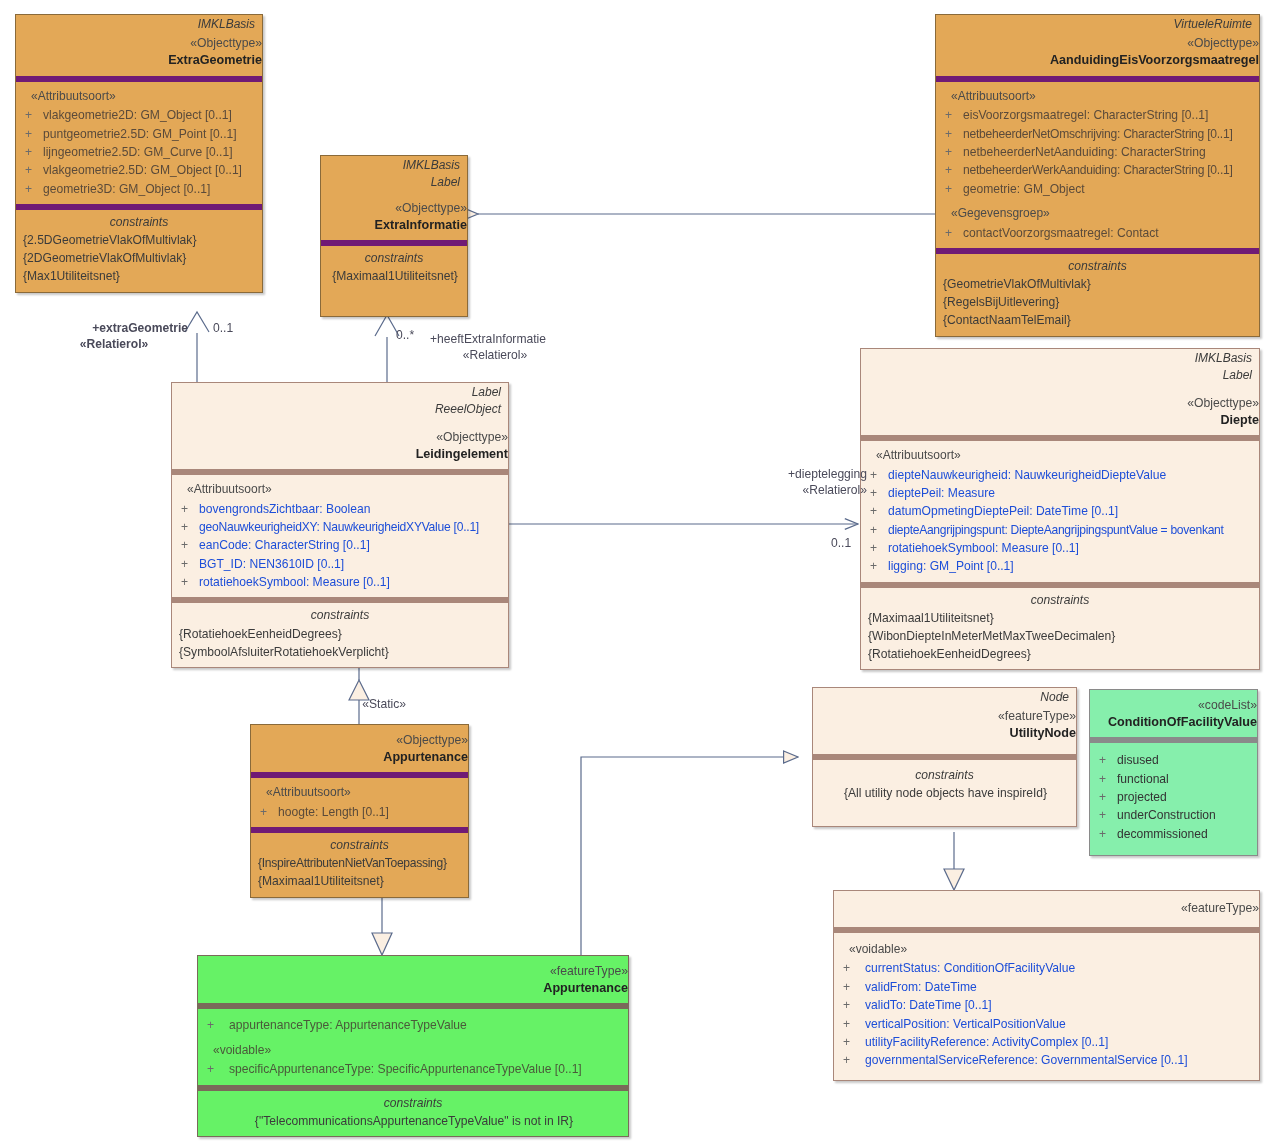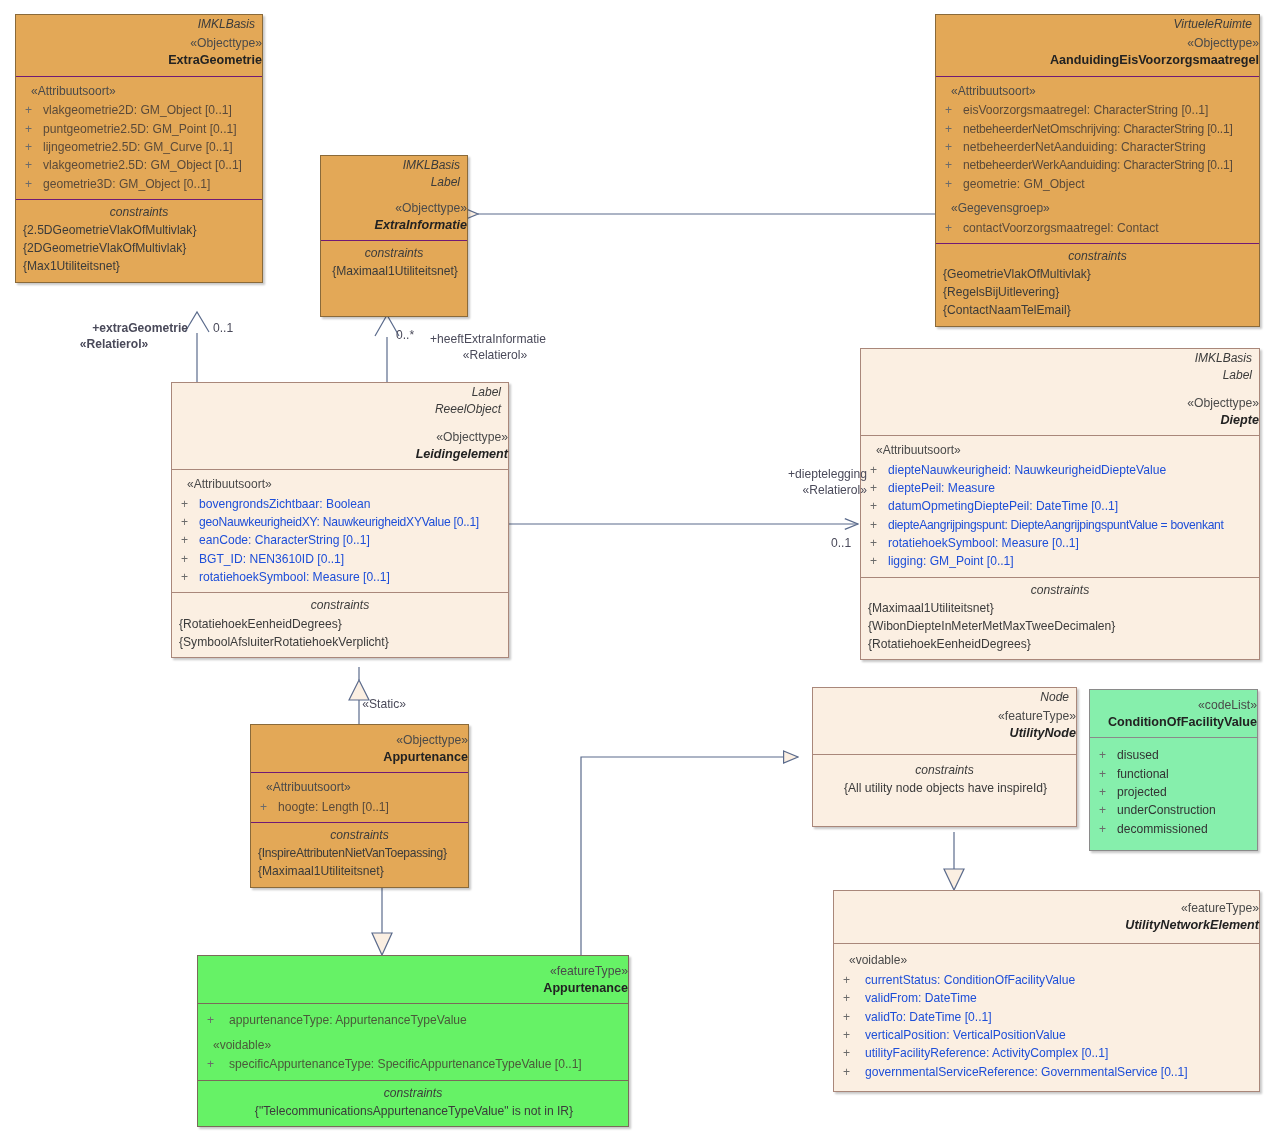--- a/index.html
+++ b/index.html
@@ -20,37 +20,37 @@
     box-shadow:2px 2px 2px rgba(0,0,0,0.22);
     background:#E3A857;
     font-size:12.2px;
     color:#4a3c2a;
     z-index:2;
   }
   .umlbox.light { background:#FBEFE2; border-color:#a9877a; }
   .umlbox.green { background:#66F266; border-color:#7a6a5a; color:#4a4a3a; }
   .umlbox.grey  { background:#86efac; border-color:#8a8a8a; color:#3a3a3a; }
 
-  .sect { border-top:1px solid #701a75; }
+  .sect { border-top:6px solid #701a75; }
   .umlbox.light .sect { border-top-color:#a9877a; }
   .umlbox.green  .sect { border-top-color:#7a6a5a; }
   .umlbox.grey   .sect { border-top-color:#8a8a8a; }
 
   .pkg {
     text-align:right;
     font-style:italic;
     font-size:12px;
     padding:2px 7px 0 0;
     line-height:1.28;
     color:#3b3b3b;
   }
   .hdr { padding:4px 0 7px 6px; text-align:right; line-height:1.3; }
   .hdr .stereo { font-size:12.2px; color:#4a4a4a; }
   .hdr .nm { font-weight:bold; font-size:12.6px; color:#222; }
-  .hdr .nm.ital { font-style:italic; }
+  .hdr .nm.ital { }
 
   .attrs { padding:5px 5px 6px 5px; }
   .grp { padding:0 0 1px 10px; font-size:12px; color:#4a4a4a; line-height:1.55; }
   .row { display:flex; line-height:1.52; font-size:12.1px; }
   .row .vis { width:22px; flex:none; text-align:left; padding-left:4px; color:#6b6b6b; }
   .row .txt { flex:1; color:#5a4a3a; white-space:nowrap; }
   .umlbox.green .row .txt, .umlbox.green .grp { color:#4a5a3a; }
   .umlbox.grey .row .txt { color:#333; }
   .umlbox.light .row .txt { color:#1d4ed8; }
 
@@ -383,21 +383,20 @@
       <div class="row">
           <span class="vis">+</span>
           <span class="txt">decommissioned</span>
         </div>
     </div>
   </div>
 
   <div class="umlbox light" style="left:833px; top:890px; width:427px;">
     <div class="hdr" style="padding-top:10px; padding-bottom:10px;">
       <div class="stereo">«featureType»</div>
-      <div class="nm ital">UtilityNetworkElement</div>
     </div>
     <div class="sect attrs" style="padding-top:7px; padding-bottom:10px;">
       <div class="grp">«voidable»</div>
       <div class="row">
           <span class="vis" style="width:26px;">+</span>
           <span class="txt">currentStatus: ConditionOfFacilityValue</span>
         </div>
       <div class="row">
           <span class="vis" style="width:26px;">+</span>
           <span class="txt">validFrom: DateTime</span>

